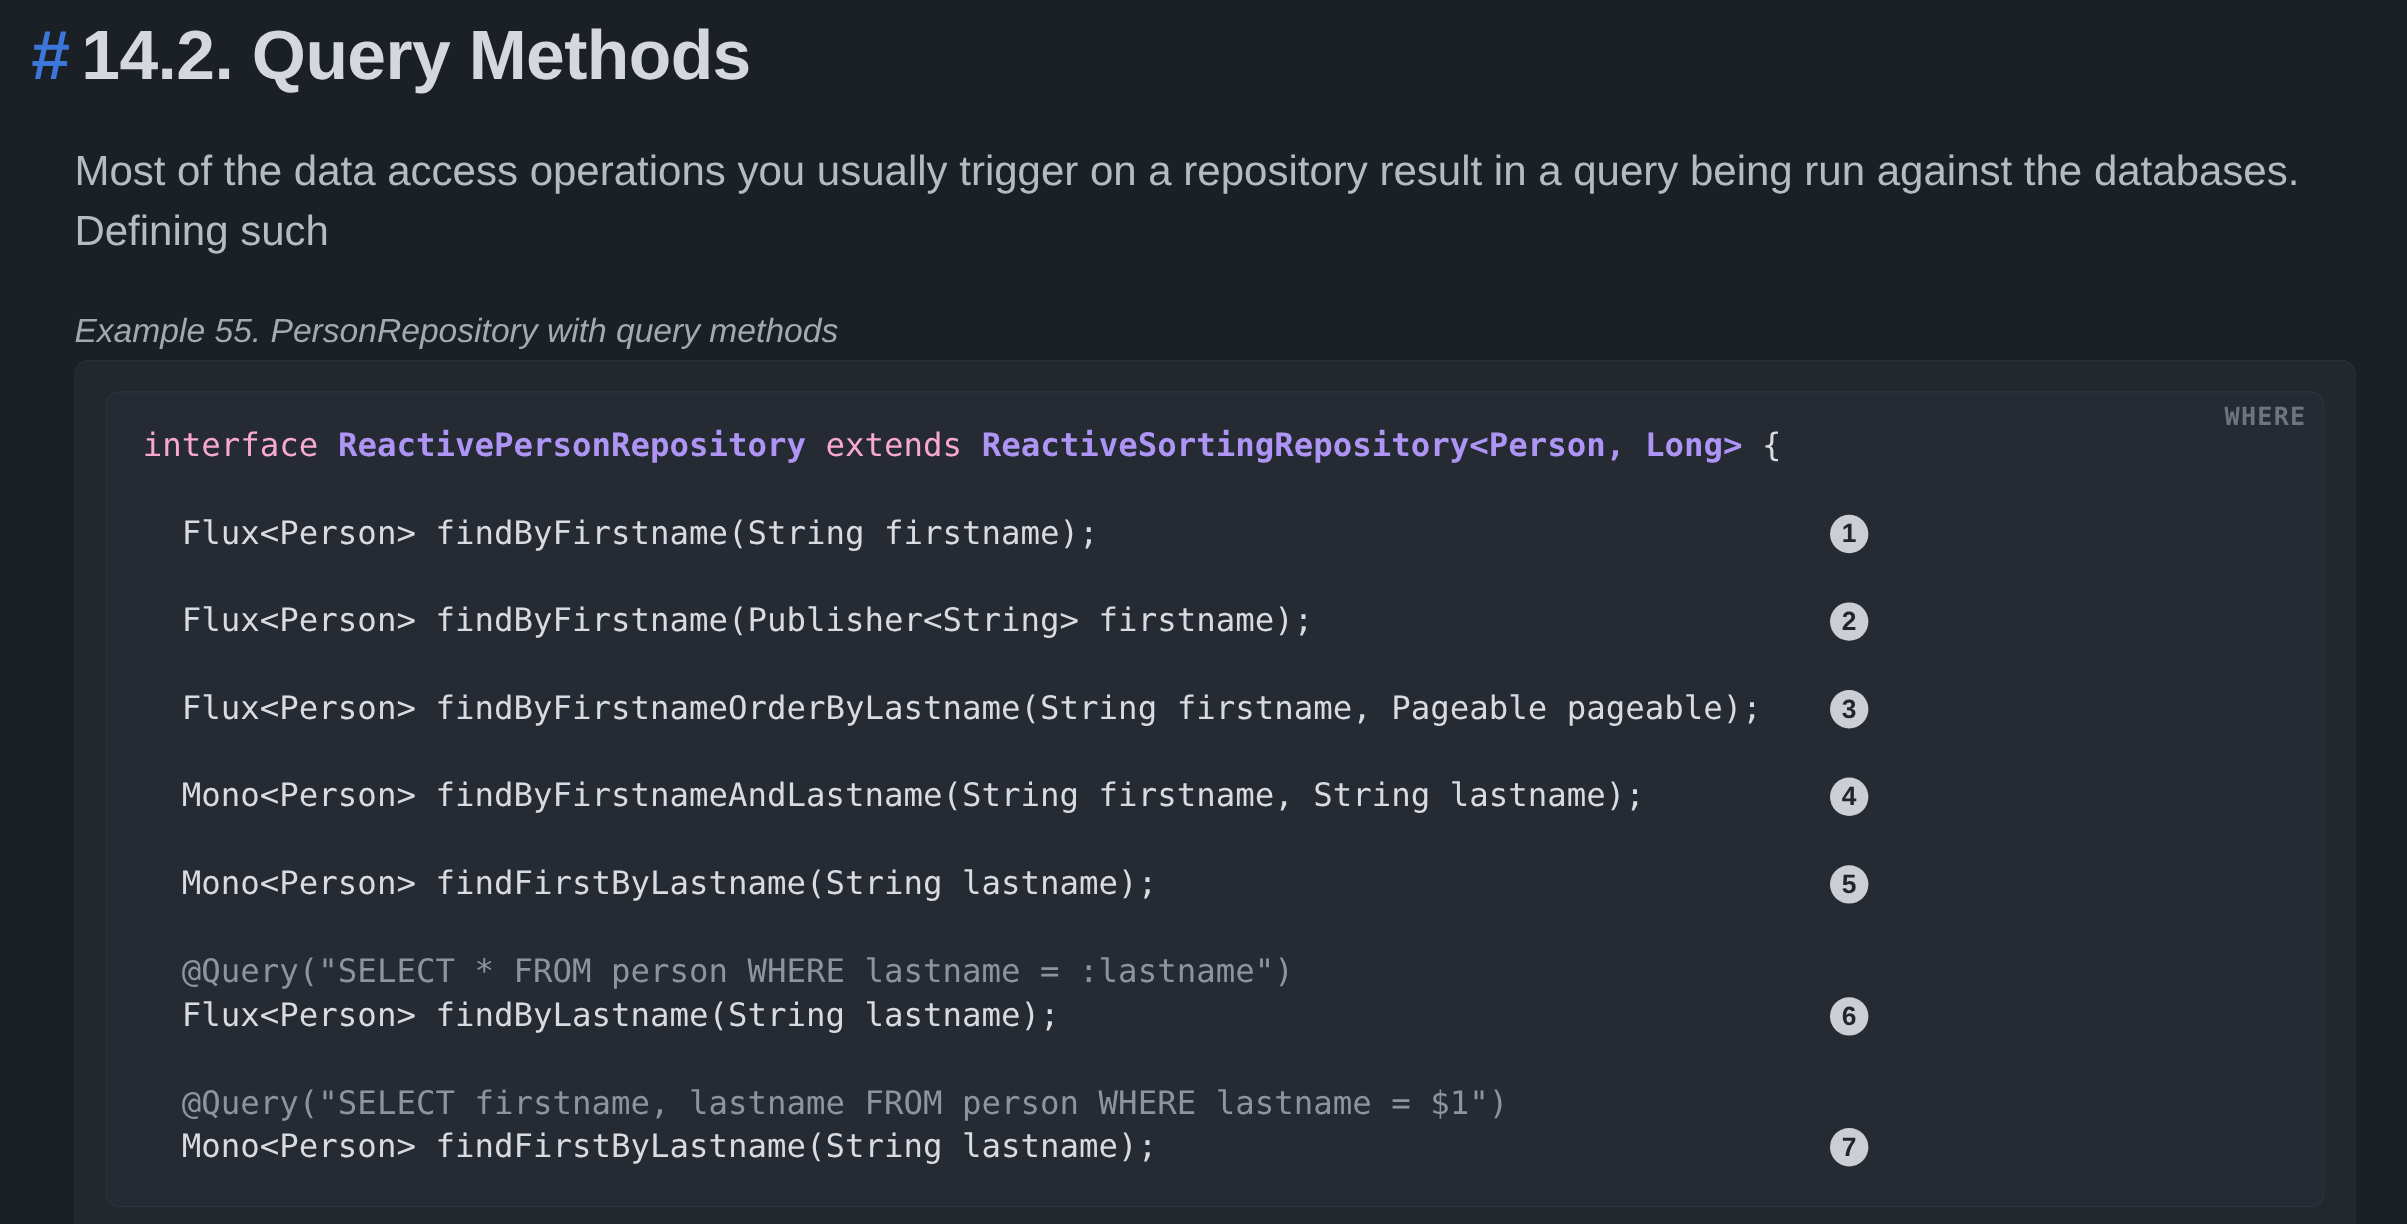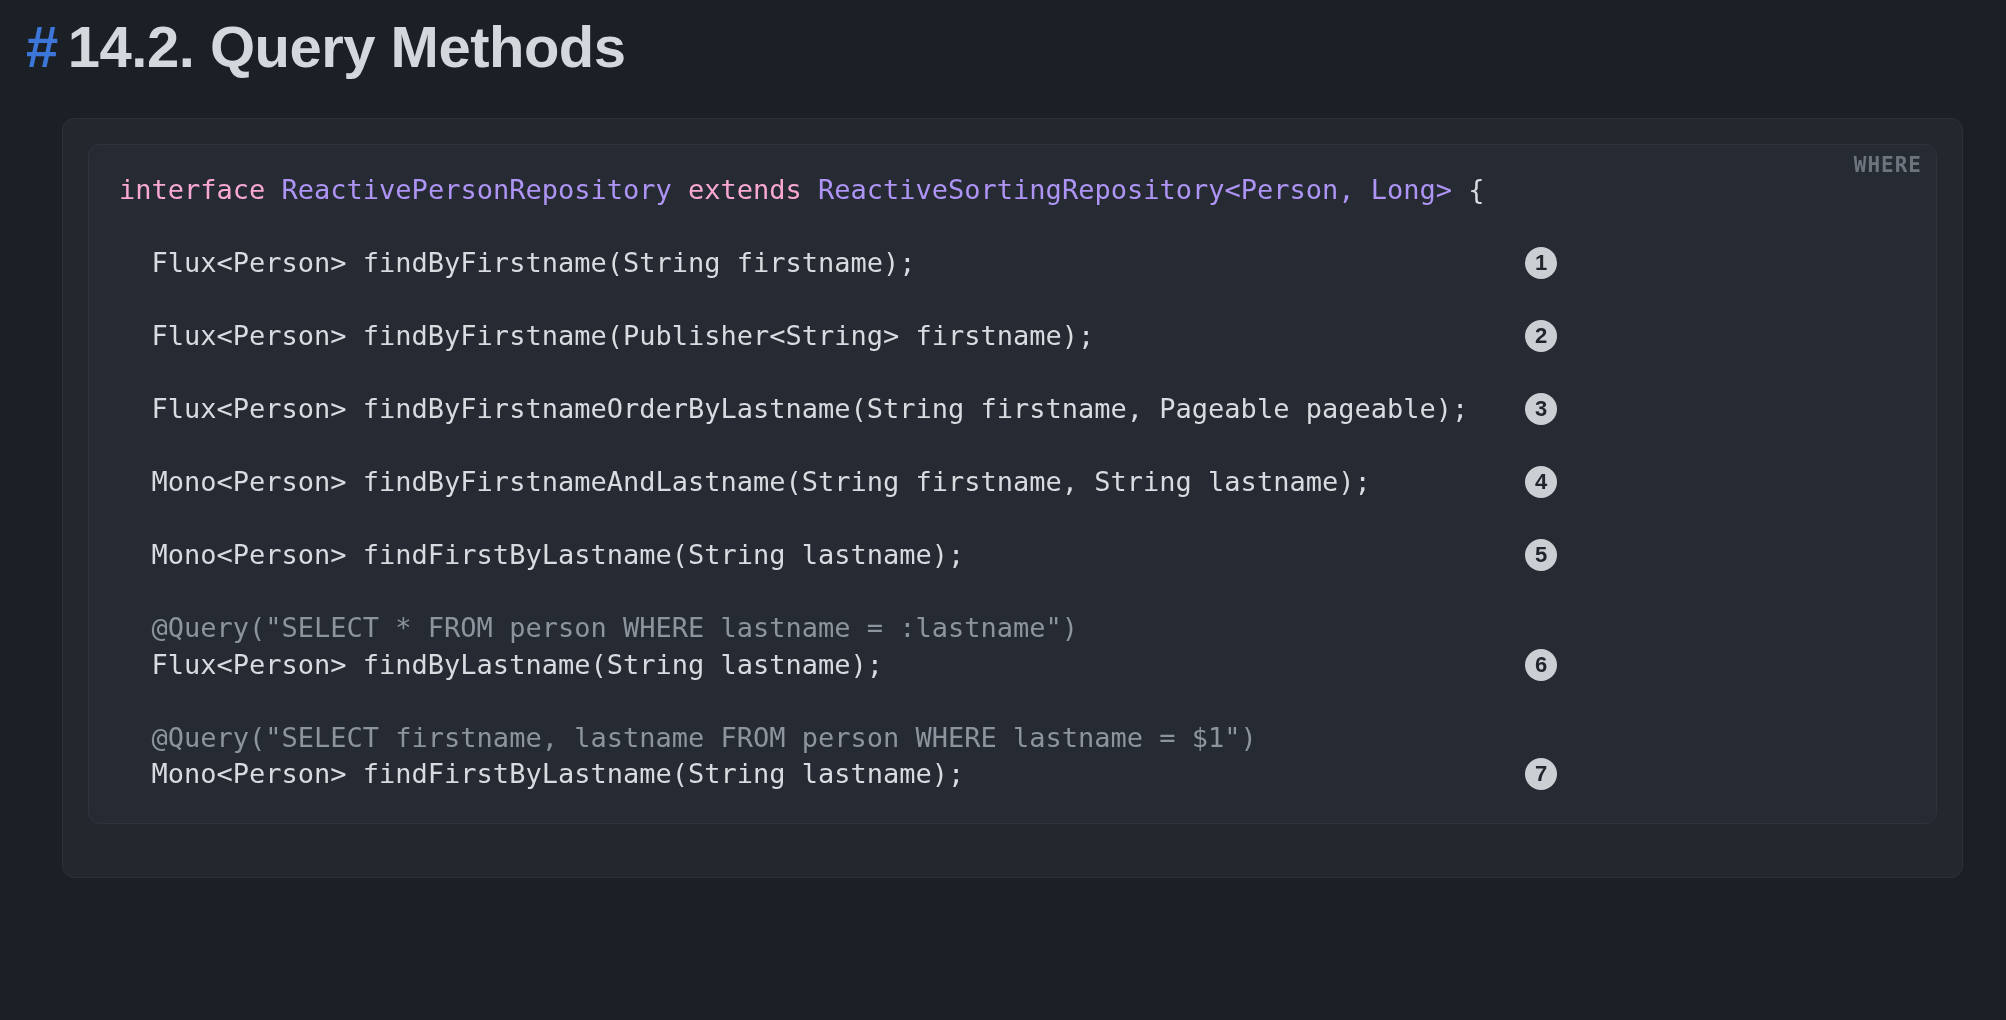--- a/index.html
+++ b/index.html
@@ -76,21 +76,21 @@
     font-size: 27px;
     color: #d8dbdf;
   }
   .code-line {
     position: relative;
     height: 36.5px;
     line-height: 36.5px;
     white-space: pre;
   }
   .tok-kw    { color: #f9a8d4; }
-  .tok-type  { color: #ae94f5; }
+  .tok-type  { color: #ae94f5; font-weight: bold; }
   .tok-plain { color: #d8dbdf; }
   .tok-ann   { color: #8d949e; }
 
   .callout {
     position: absolute;
     left: 1406px;
     top: 2px;
     width: 32px;
     height: 32px;
     border-radius: 50%;
@@ -106,22 +106,24 @@
 </head>
 <body>
 
 <div class="page">
 
   <h2 class="section-heading">
     <a href="#" class="anchor">#</a><span>14.2. Query Methods</span>
   </h2>
 
   <div class="intro">
+    <div>Most of the data access operations you usually trigger on a repository result in a query being run against the databases. Defining such</div>
   </div>
 
+  <div class="example-caption">Example 55. PersonRepository with query methods</div>
 
   <div class="example-block">
     <div class="code-panel">
       <span class="lang-badge">WHERE</span>
       <pre class="code" id="code-root"><div class="code-line"><span class="tok-kw">interface</span><span class="tok-plain"> </span><span class="tok-type">ReactivePersonRepository</span><span class="tok-plain"> </span><span class="tok-kw">extends</span><span class="tok-plain"> </span><span class="tok-type">ReactiveSortingRepository&lt;Person, Long&gt;</span><span class="tok-plain"> {</span></div><div class="code-line"></div><div class="code-line"><span class="tok-plain">  Flux&lt;Person&gt; findByFirstname(String firstname);</span><span class="callout">1</span></div><div class="code-line"></div><div class="code-line"><span class="tok-plain">  Flux&lt;Person&gt; findByFirstname(Publisher&lt;String&gt; firstname);</span><span class="callout">2</span></div><div class="code-line"></div><div class="code-line"><span class="tok-plain">  Flux&lt;Person&gt; findByFirstnameOrderByLastname(String firstname, Pageable pageable);</span><span class="callout">3</span></div><div class="code-line"></div><div class="code-line"><span class="tok-plain">  Mono&lt;Person&gt; findByFirstnameAndLastname(String firstname, String lastname);</span><span class="callout">4</span></div><div class="code-line"></div><div class="code-line"><span class="tok-plain">  Mono&lt;Person&gt; findFirstByLastname(String lastname);</span><span class="callout">5</span></div><div class="code-line"></div><div class="code-line"><span class="tok-ann">  @Query("SELECT * FROM person WHERE lastname = :lastname")</span></div><div class="code-line"><span class="tok-plain">  Flux&lt;Person&gt; findByLastname(String lastname);</span><span class="callout">6</span></div><div class="code-line"></div><div class="code-line"><span class="tok-ann">  @Query("SELECT firstname, lastname FROM person WHERE lastname = $1")</span></div><div class="code-line"><span class="tok-plain">  Mono&lt;Person&gt; findFirstByLastname(String lastname);</span><span class="callout">7</span></div></pre>
     </div>
   </div>
 
 </div>
 

